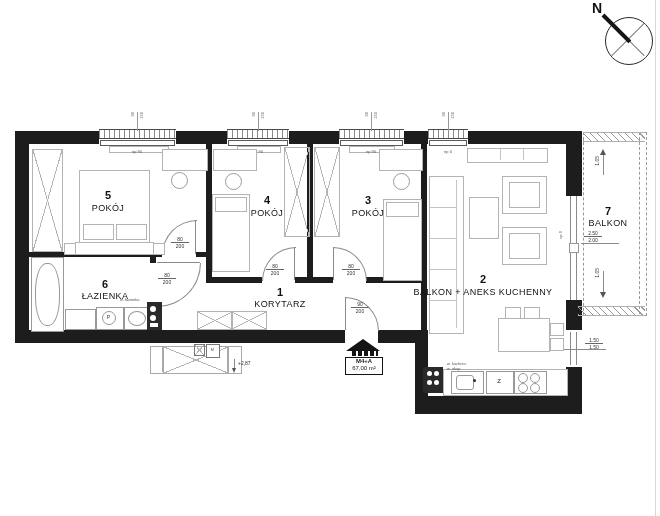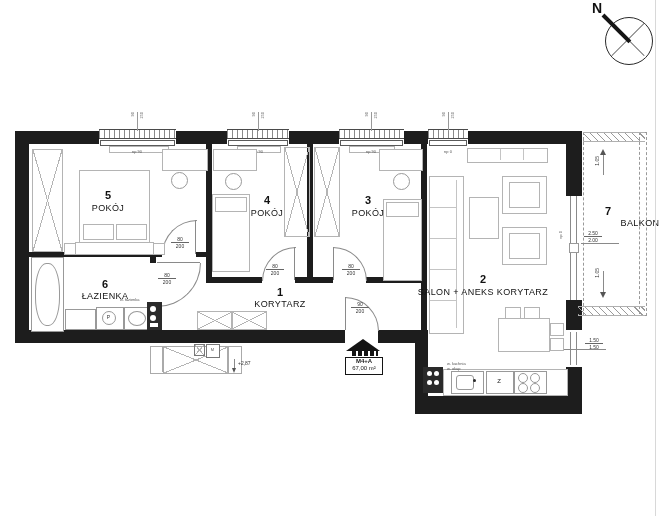--- a/index.html
+++ b/index.html
@@ -268,18 +268,18 @@
   <div class="rl nm" style="left:108px;top:203px">POKÓJ</div>
   <div class="rl num" style="left:267px;top:194px">4</div>
   <div class="rl nm" style="left:267px;top:208px">POKÓJ</div>
   <div class="rl num" style="left:368px;top:194px">3</div>
   <div class="rl nm" style="left:368px;top:208px">POKÓJ</div>
   <div class="rl num" style="left:105px;top:278px">6</div>
   <div class="rl nm" style="left:105px;top:291px">ŁAZIENKA</div>
   <div class="rl num" style="left:280px;top:286px">1</div>
   <div class="rl nm" style="left:280px;top:299px">KORYTARZ</div>
   <div class="rl num" style="left:483px;top:273px">2</div>
-  <div class="rl nm" style="left:483px;top:287px">SALON + ANEKS KORYTARZ</div>
+  <div class="rl nm" style="left:483px;top:287px">BALKON + ANEKS KUCHENNY</div>
   <div class="rl num" style="left:608px;top:205px">7</div>
-  <div class="rl nm" style="left:640px;top:218px">BALKON</div>
+  <div class="rl nm" style="left:608px;top:218px">BALKON</div>
 
   <div class="line" style="left:655px;top:0;width:1px;height:516px;background:#d8d8d8"></div>
 </div>
 
 </body></html>

